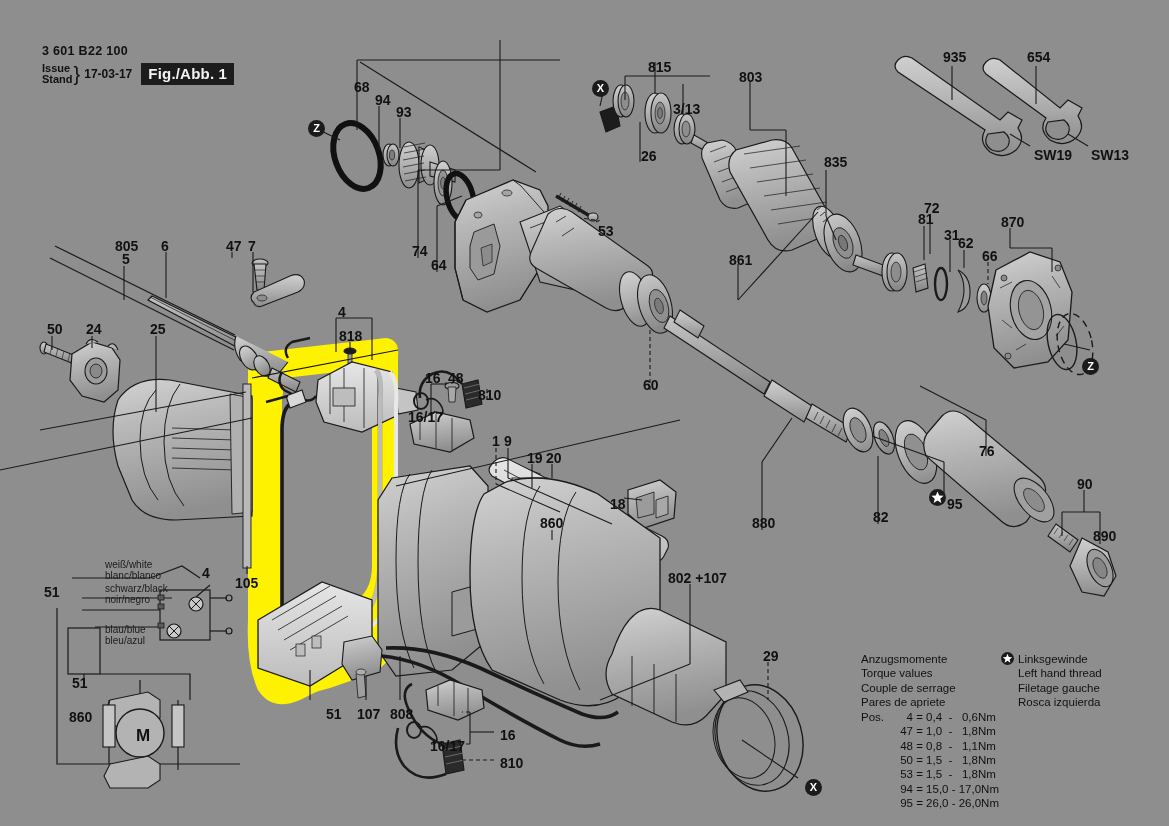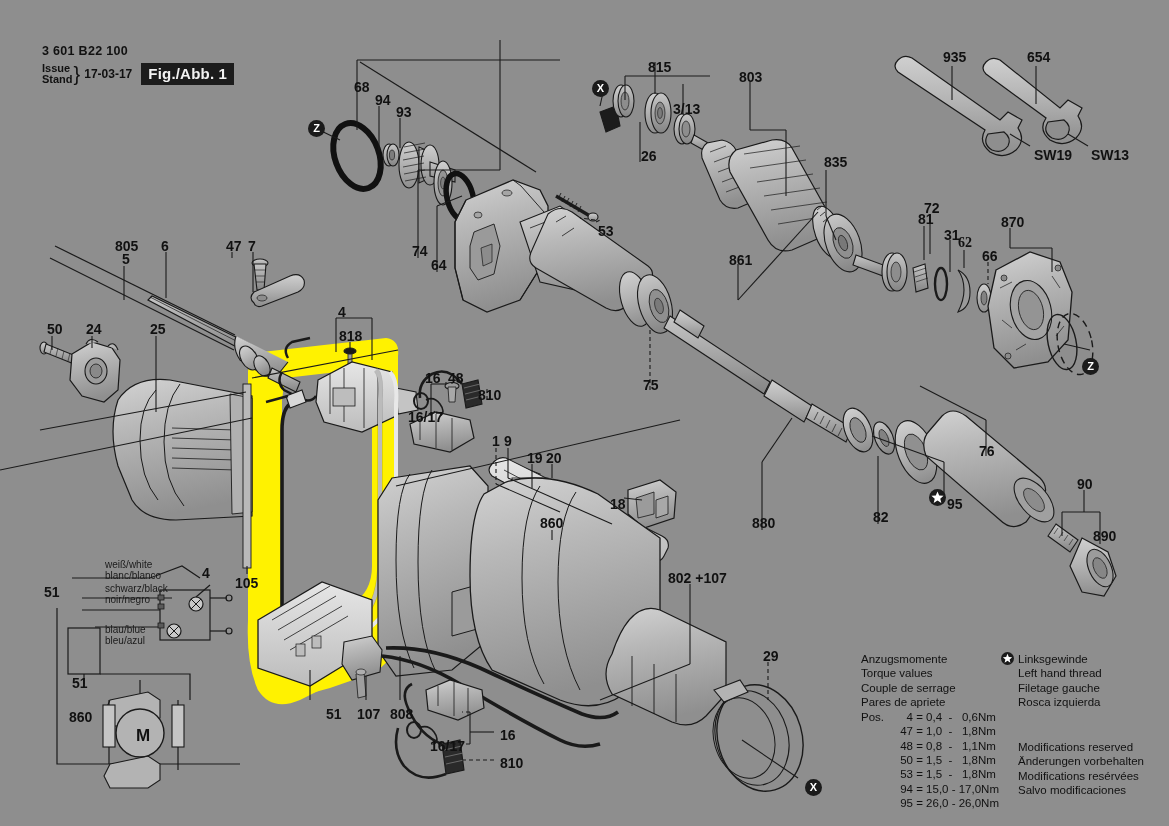--- a/index.html
+++ b/index.html
@@ -720,38 +720,38 @@
       <div class="lbl num" style="left: 1027px; top: 50px;">654</div>
       <div class="lbl num" style="left: 1034px; top: 148px;">SW19</div>
       <div class="lbl num" style="left: 1091px; top: 148px;">SW13</div>
       <div class="lbl num" style="left: 598px; top: 224px;">53</div>
       <div class="lbl num" style="left: 412px; top: 244px;">74</div>
       <div class="lbl num" style="left: 431px; top: 258px;">64</div>
       <div class="lbl num" style="left: 729px; top: 253px;">861</div>
       <div class="lbl num" style="left: 924px; top: 201px;">72</div>
       <div class="lbl num" style="left: 918px; top: 212px;">81</div>
       <div class="lbl num" style="left: 944px; top: 228px;">31</div>
-      <div class="lbl num" style="left: 958px; top: 236px; font-family: Liberation Serif, serif;">62</div>
+      <div class="lbl num" style="left: 958px; top: 236px;">62</div>
       <div class="lbl num" style="left: 982px; top: 249px;">66</div>
       <div class="lbl num" style="left: 1001px; top: 215px;">870</div>
       <div class="lbl num" style="left: 115px; top: 239px;">805</div>
       <div class="lbl num" style="left: 122px; top: 252px;">5</div>
       <div class="lbl num" style="left: 161px; top: 239px;">6</div>
       <div class="lbl num" style="left: 226px; top: 239px;">47</div>
       <div class="lbl num" style="left: 248px; top: 239px;">7</div>
       <div class="lbl num" style="left: 47px; top: 322px;">50</div>
       <div class="lbl num" style="left: 86px; top: 322px;">24</div>
       <div class="lbl num" style="left: 150px; top: 322px;">25</div>
       <div class="lbl num" style="left: 338px; top: 305px;">4</div>
       <div class="lbl num" style="left: 339px; top: 329px;">818</div>
       <div class="lbl num" style="left: 425px; top: 371px;">16</div>
       <div class="lbl num" style="left: 448px; top: 371px;">48</div>
       <div class="lbl num" style="left: 408px; top: 410px;">16/17</div>
       <div class="lbl num" style="left: 478px; top: 388px;">810</div>
-      <div class="lbl num" style="left: 643px; top: 378px;">75</div>
+      <div class="lbl num" style="left: 643px; top: 378px;">60</div>
       <div class="lbl num" style="left: 979px; top: 444px; text-align: right;">76</div>
       <div class="lbl num" style="left: 1077px; top: 477px;">90</div>
       <div class="lbl num" style="left: 1093px; top: 529px;">890</div>
       <div class="lbl num" style="left: 492px; top: 434px;">1</div>
       <div class="lbl num" style="left: 504px; top: 434px;">9</div>
       <div class="lbl num" style="left: 527px; top: 451px;">19</div>
       <div class="lbl num" style="left: 546px; top: 451px;">20</div>
       <div class="lbl num" style="left: 610px; top: 497px;">18</div>
       <div class="lbl num" style="left: 540px; top: 516px;">860</div>
       <div class="lbl num" style="left: 752px; top: 516px;">880</div>
@@ -814,22 +814,16 @@
         <span class="star">
           <svg viewBox="0 0 16 16" width="13" height="13">
               <circle cx="8" cy="8" r="8" fill="#1b1b1b"></circle>
           <path d="M8 2.3 L9.6 6.1 L13.7 6.4 L10.6 9.1 L11.6 13.1 L8 10.9 L4.4 13.1 L5.4 9.1 L2.3 6.4 L6.4 6.1 Z" fill="#ffffff"></path>
             </svg>
         </span><span>Linksgewinde</span>
       </div>
       <div style="margin-left:17px;">Left hand thread</div>
       <div style="margin-left:17px;">Filetage gauche</div>
       <div style="margin-left:17px;">Rosca izquierda</div>
-      <div class="modbk" style="margin-left:17px;">
-        <div>Modifications reserved</div>
-        <div>Änderungen vorbehalten</div>
-        <div>Modifications resérvées</div>
-        <div>Salvo modificaciones</div>
-      </div>
     </div>
   </div>
 
 </div>
 
 </body></html>

